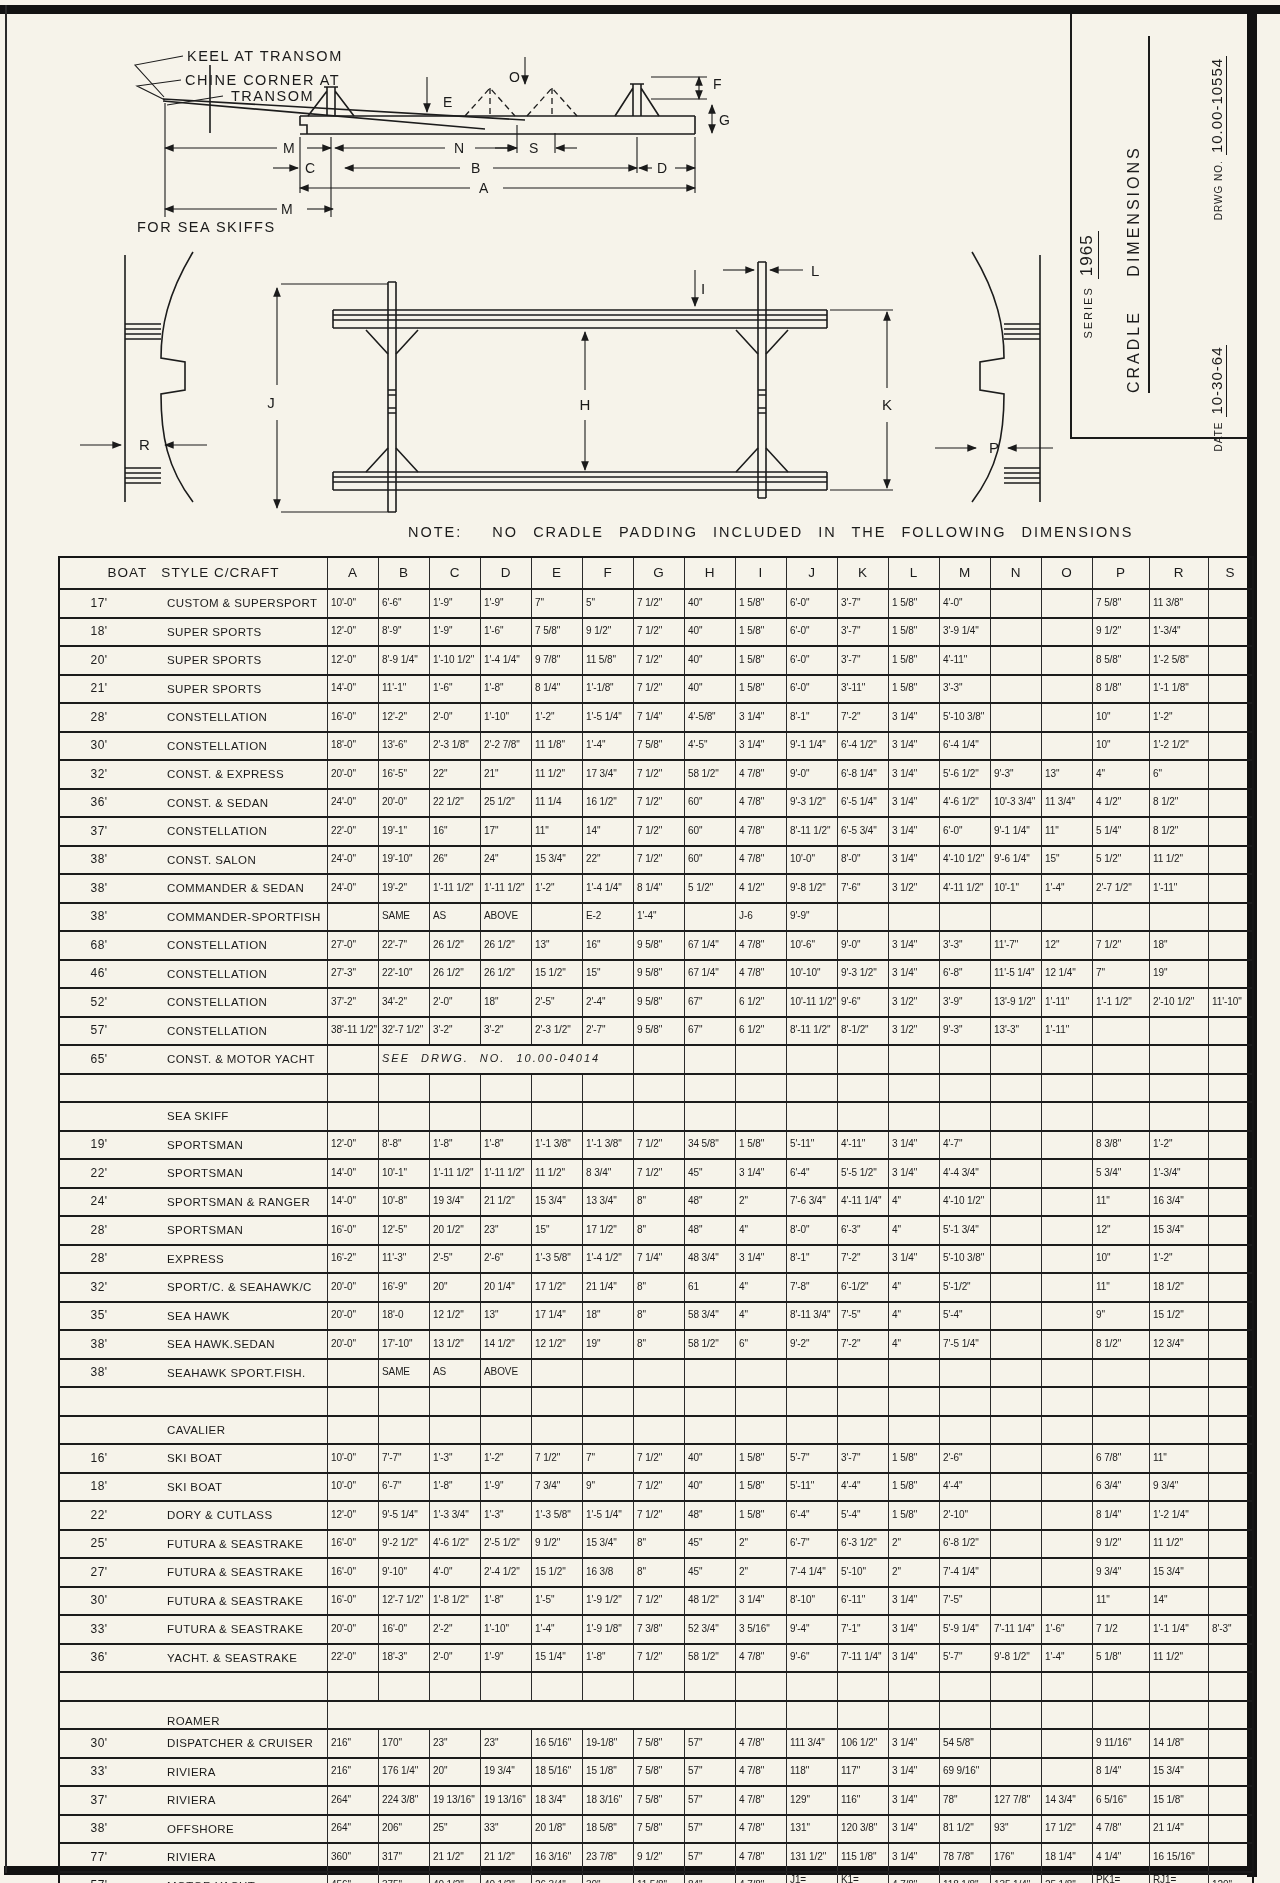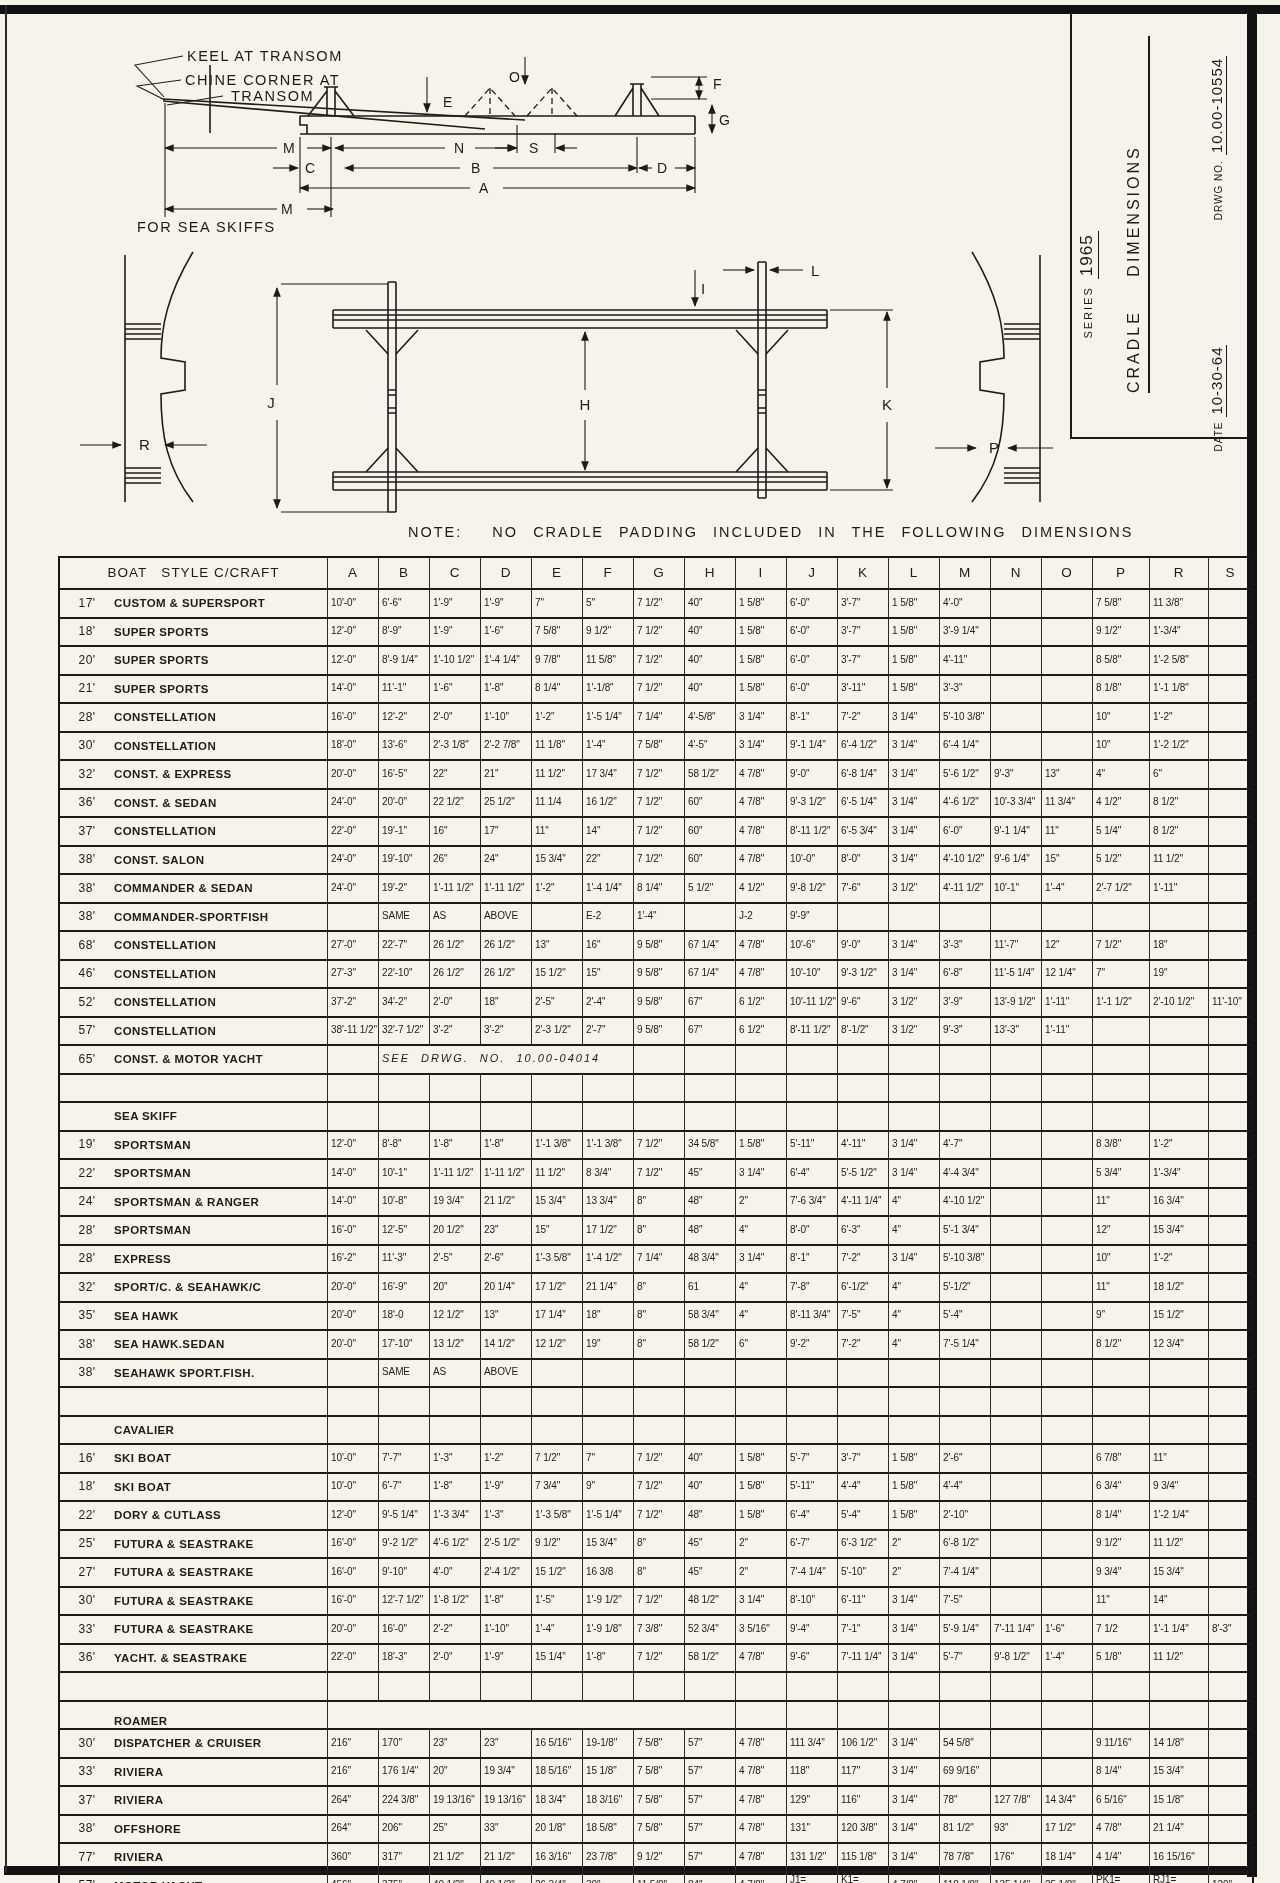--- a/index.html
+++ b/index.html
@@ -38,23 +38,23 @@
   .dtable{left:58px;top:556px;width:1192px;border:2.5px solid #161616;background:transparent;}
   .trow{display:grid;height:26.5px;
         grid-template-columns:268px repeat(15,51px) 57px 59px 43px;
         border-top:2px solid #1b1b1b;}
   .trow.thead{height:30px;border-top:none;box-shadow:0 4px 0 -2px #161616;}
   .c{border-right:1px solid #2b2b2b;overflow:hidden;white-space:pre;
      font-size:10px;line-height:1.08;display:flex;align-items:center;
      padding:0 1px 0 3px;letter-spacing:-0.1px;}
   .c:last-child{border-right:none;}
   .c.head{justify-content:center;font-size:13.5px;letter-spacing:1px;padding:0;}
-  .c.boat{padding-left:4px;font-size:11.5px;letter-spacing:0.4px;}
+  .c.boat{padding-left:16px;font-size:11.5px;letter-spacing:0.4px;gap:41px;}
   .c.boat .len{display:inline-block;width:46px;text-align:center;font-size:12px;}
-  .c.boat .bname{padding-left:4px;font-weight:bold;}
+  .c.boat .bname{padding-left:4px;}
   .c.notecell{font-size:11px;letter-spacing:2px;word-spacing:6px;font-style:italic;}
   .c.vc{align-items:center;}
 
   svg text{font-family:"Liberation Sans",sans-serif;fill:#1b1b1b;stroke:none;}
 </style>
 </head>
 <body>
 
 <div class="abs bar-top"></div>
 <div class="abs bar-right"></div>
@@ -456,21 +456,21 @@
       <div class="trow datarow">
         <div class="c boat"><span class="len">38'</span><span class="bname">COMMANDER-SPORTFISH</span></div>
         <div class="c vc"></div>
         <div class="c vc">SAME</div>
         <div class="c vc">AS</div>
         <div class="c vc">ABOVE</div>
         <div class="c vc"></div>
         <div class="c vc">E-2</div>
         <div class="c vc">1'-4"</div>
         <div class="c vc"></div>
-        <div class="c vc">J-2</div>
+        <div class="c vc">J-6</div>
         <div class="c vc">9'-9"</div>
         <div class="c vc"></div>
         <div class="c vc"></div>
         <div class="c vc"></div>
         <div class="c vc"></div>
         <div class="c vc"></div>
         <div class="c vc"></div>
         <div class="c vc"></div>
         <div class="c vc"></div>
       </div>

